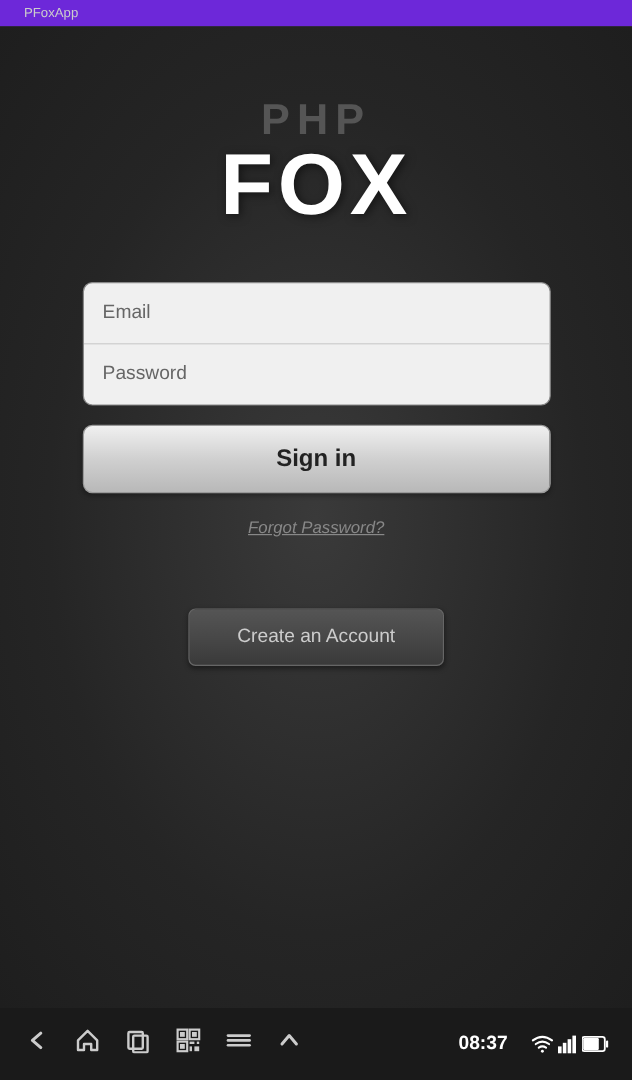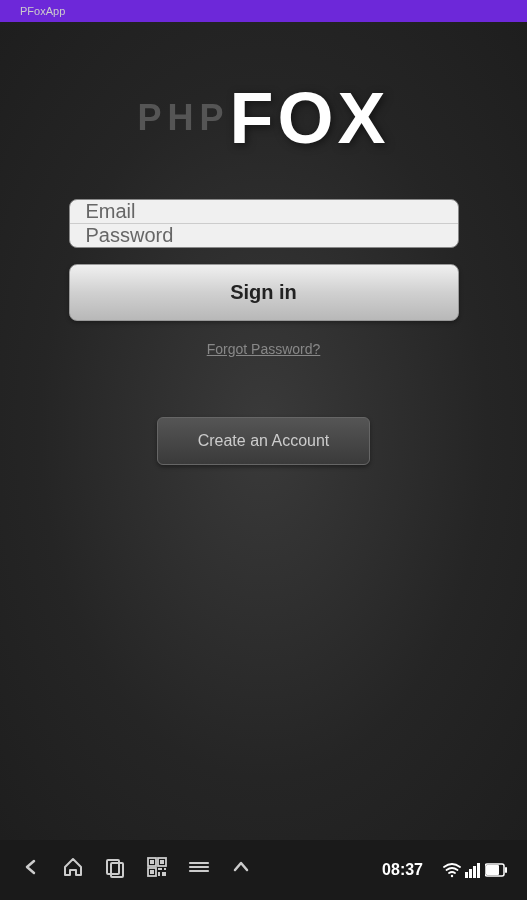--- a/index.html
+++ b/index.html
@@ -37,21 +37,21 @@
       display: flex;
       flex-direction: column;
       align-items: center;
       justify-content: flex-start;
       padding-top: 60px;
     }
 
     
     #logo-container {
       display: flex;
-      flex-direction: row;
+      flex-direction: column;
       align-items: center;
       margin-bottom: 45px;
     }
 
     #logo-php {
       color: #555555;
       font-size: 36px;
       font-weight: bold;
       letter-spacing: 6px;
       line-height: 1;
@@ -98,25 +98,25 @@
       width: 100%;
       background: #f0f0f0;
       border-radius: 8px;
       overflow: hidden;
       margin-bottom: 16px;
       border: 1px solid #888;
     }
 
     .input-field {
       width: 100%;
-      padding: 0 16px;
+      padding: 16px 16px;
       background: transparent;
       border: none;
       border-bottom: 1px solid #cccccc;
-      font-size: 20px;
+      font-size: 16px;
       color: #444;
       outline: none;
     }
 
     .input-field:last-child {
       border-bottom: none;
     }
 
     .input-field::placeholder {
       color: #666;
@@ -136,20 +136,21 @@
       text-align: center;
       box-shadow: 0 2px 4px rgba(0,0,0,0.3);
     }
 
     #forgot-password-link {
       color: #888;
       font-size: 14px;
       text-decoration: underline;
       cursor: pointer;
       margin-bottom: 60px;
+      font-style: italic;
     }
 
     #create-account-button {
       padding: 14px 40px;
       background: linear-gradient(to bottom, #555 0%, #3a3a3a 100%);
       border: 1px solid #666;
       border-radius: 6px;
       color: #cccccc;
       font-size: 16px;
       cursor: pointer;

